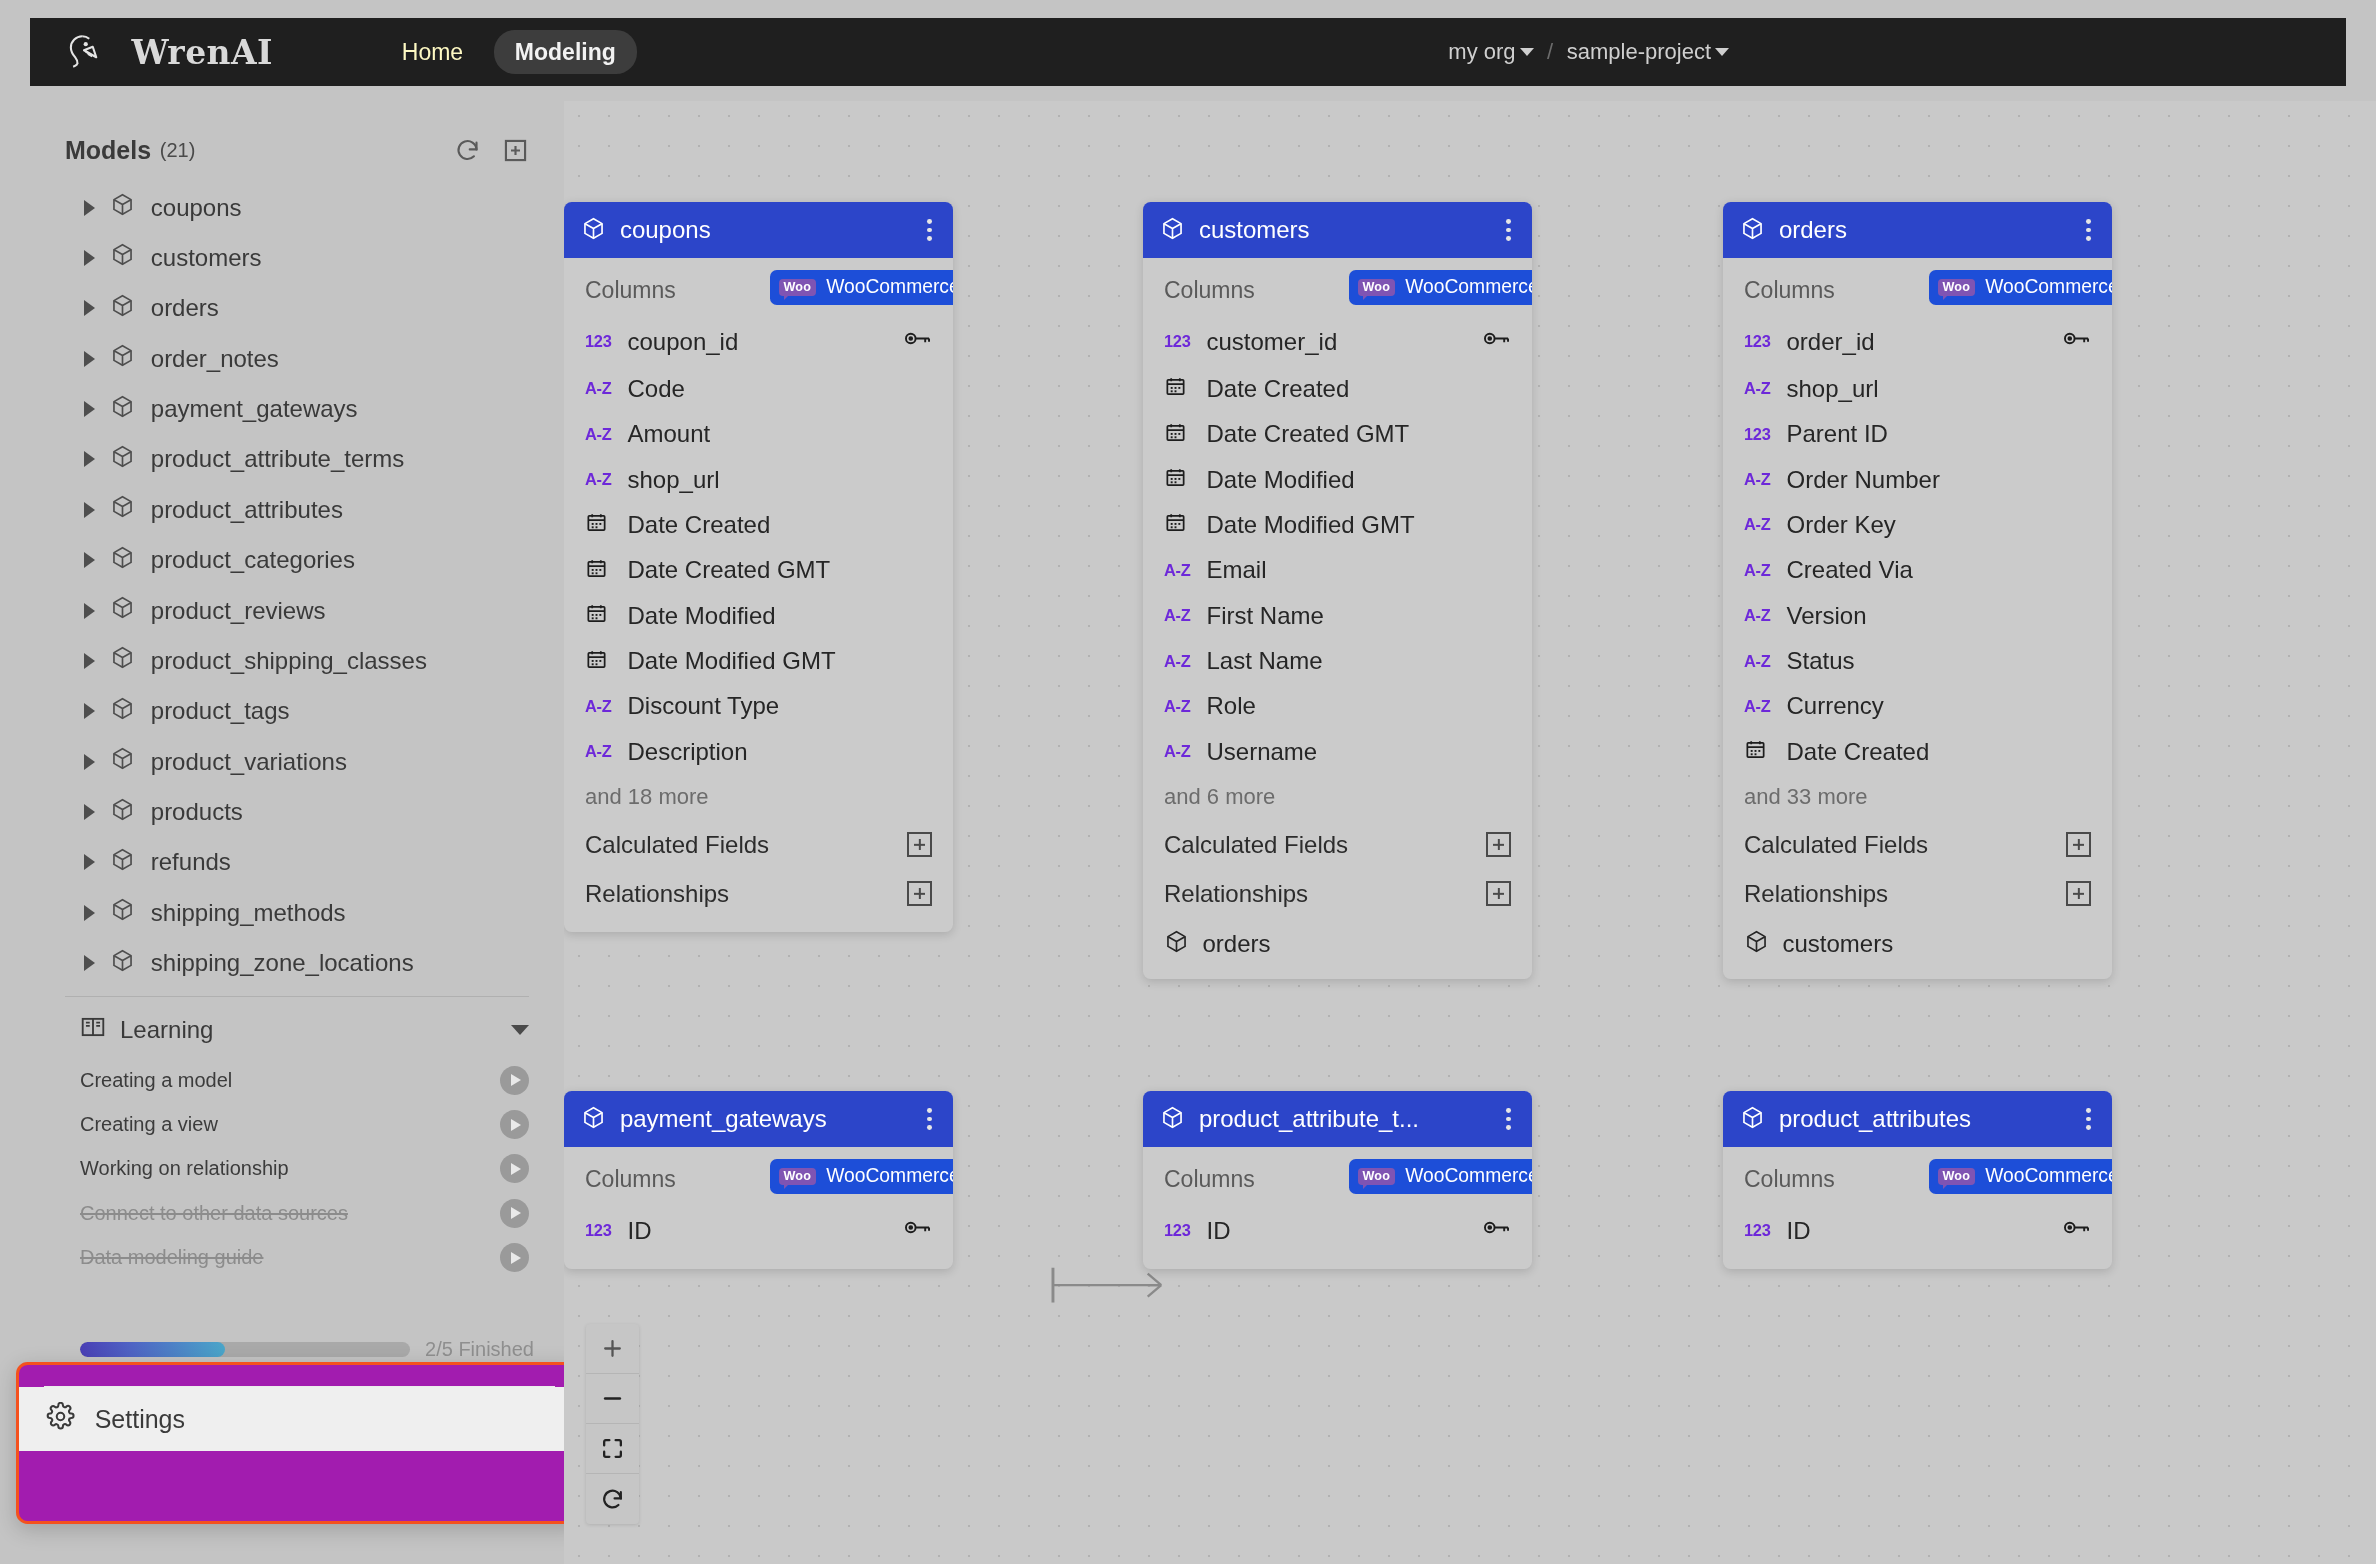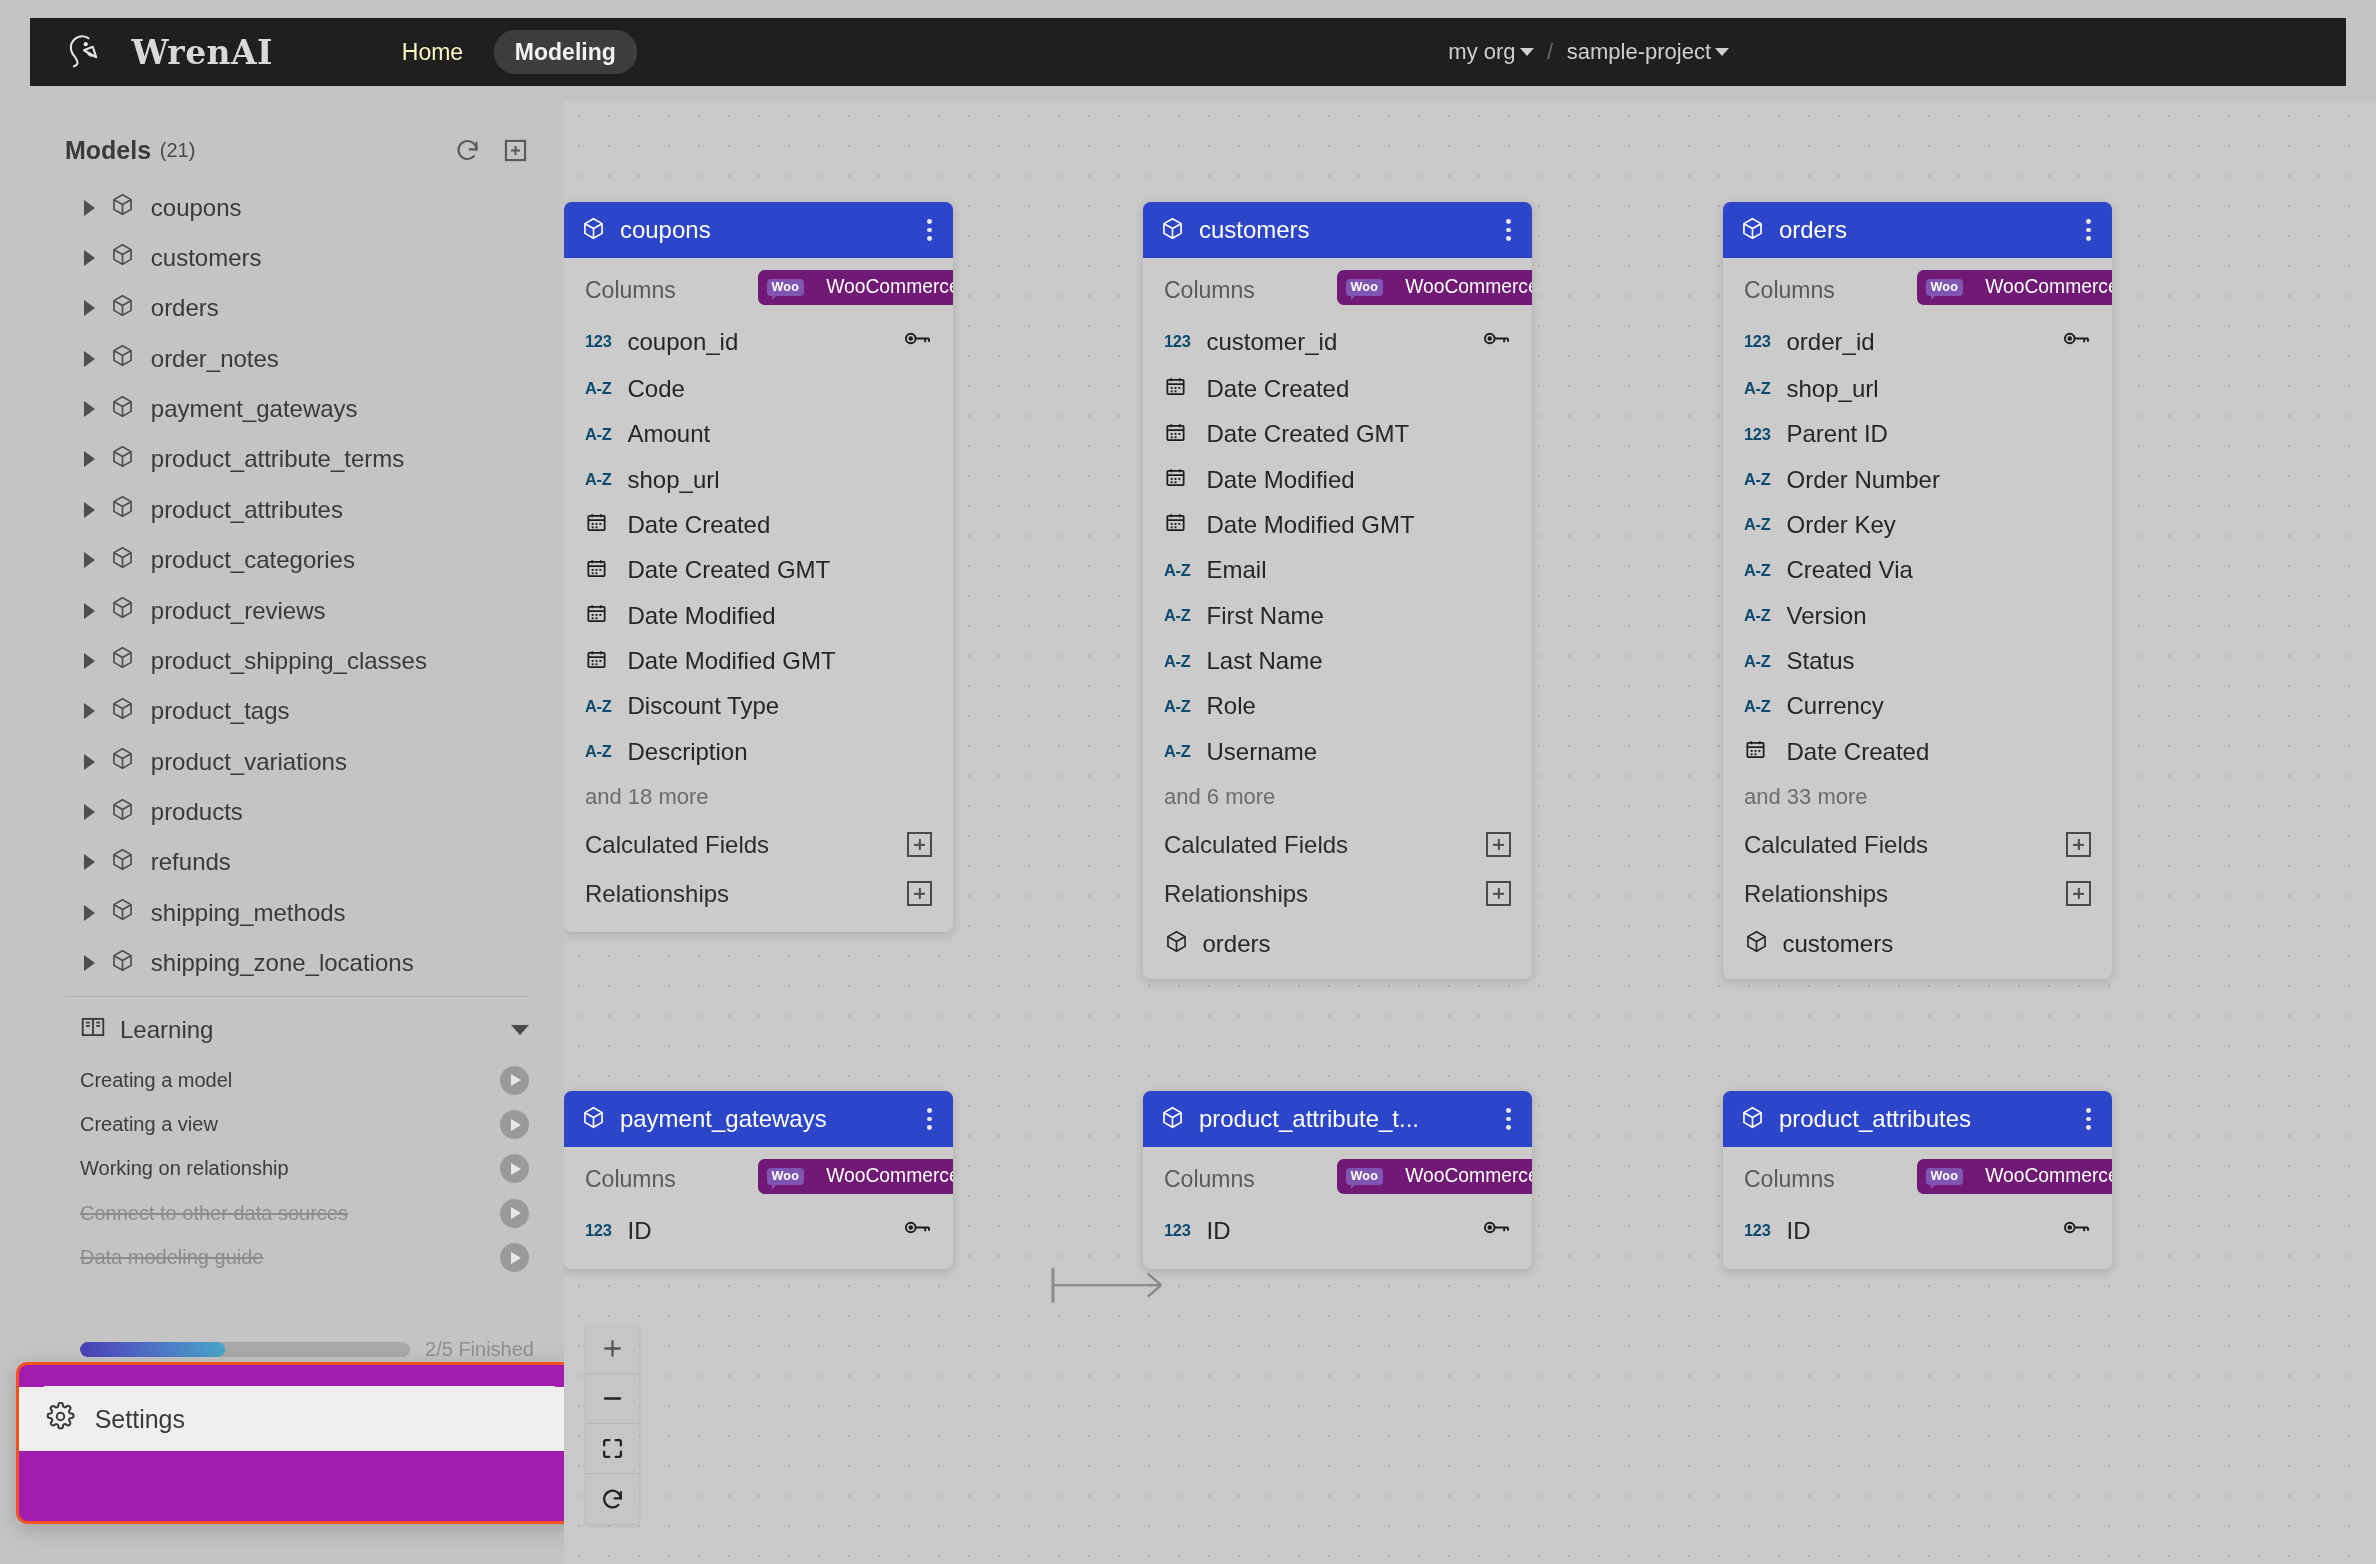--- a/index.html
+++ b/index.html
@@ -135,44 +135,44 @@
   .node-title { font-size: 24px; color:#ffffff; white-space: nowrap; overflow:hidden; text-overflow: ellipsis; }
   .node-menu { margin-left:auto; display:flex; flex-direction:column; gap:3.9px; cursor:pointer; padding: 5.8px 3.9px;}
   .node-menu span { width:4.8px;height:4.8px;border-radius:50%;background:#e6e6e6; display:block;}
 
   .node-body { padding: 7.7px 0 13.5px 0; position:relative; }
   .sec-label {
     font-size: 23px; color:#5a5a5a; padding: 11.6px 21px 13.5px 21px;
   }
   .woo-badge {
     position:absolute; right: -18.3px; top: 11.6px;
-    background: #701a75; color:#ffffff;
+    background: #1d4ed8; color:#ffffff;
     border-radius: 6.8px; padding: 6.8px 11.6px 6.8px 8.7px;
-    font-size: 19.3px; display:flex; align-items:center; gap: 22px;
+    font-size: 19.3px; display:flex; align-items:center; gap: 10px;
     white-space: nowrap;
   }
   .woo-badge::after {
     content:""; position:absolute; right: 0; bottom: -14.5px;
     border-left: 18.3px solid #6f61c9; border-bottom: 15.4px solid transparent;
   }
   .woo-mark {
     background:#7f54b3; color:#fff; font-size:12.6px; font-weight:700;
     border-radius:3.9px; padding:1.9px 4.8px; line-height:1.05; letter-spacing:0.3px;
     position:relative;
   }
   .woo-mark::after{
     content:""; position:absolute; left:5.8px; bottom:-3.9px;
     border-top:4.8px solid #7f54b3; border-right:4.8px solid transparent;
   }
 
   .col-row {
     display:flex; align-items:center; gap: 13.5px;
     padding: 8.7px 21px; font-size: 24px; color:#262626; cursor: pointer;
   }
-  .type-ic { font-size: 16.4px; font-weight: 700; color:#0c4a6e; width: 29px; flex:none; letter-spacing:-0.3px;}
+  .type-ic { font-size: 16.4px; font-weight: 700; color:#6d28d9; width: 29px; flex:none; letter-spacing:-0.3px;}
   .key-ic { margin-left:auto; flex:none; }
   .more-row { padding: 9.7px 21px; font-size: 22px; color:#6c6c6c; }
   .act-row {
     display:flex; align-items:center; padding: 10.6px 21px; font-size: 24px; color:#2c2c2c; cursor:pointer;
   }
   .plus-box {
     margin-left:auto; width: 25px; height: 25px; border: 2.3px solid #4a4a4a;
     position:relative; flex:none;
   }
   .plus-box::before, .plus-box::after{

